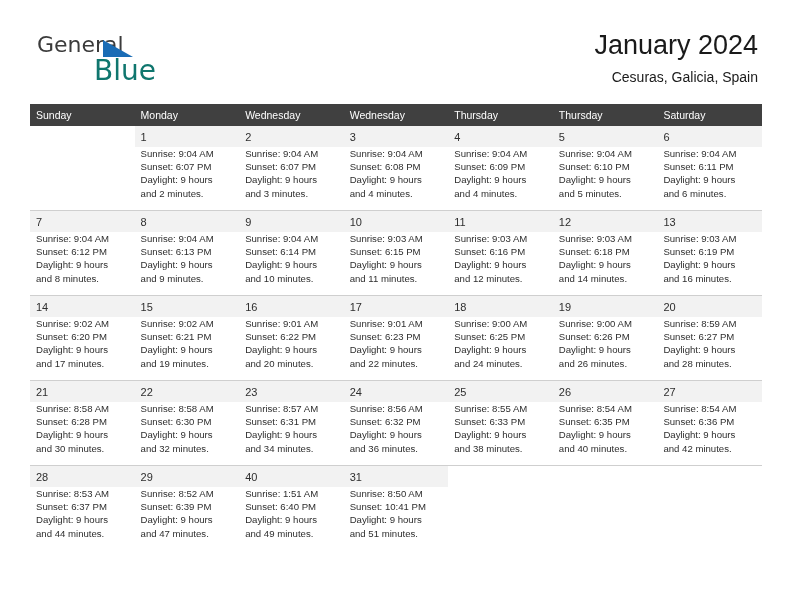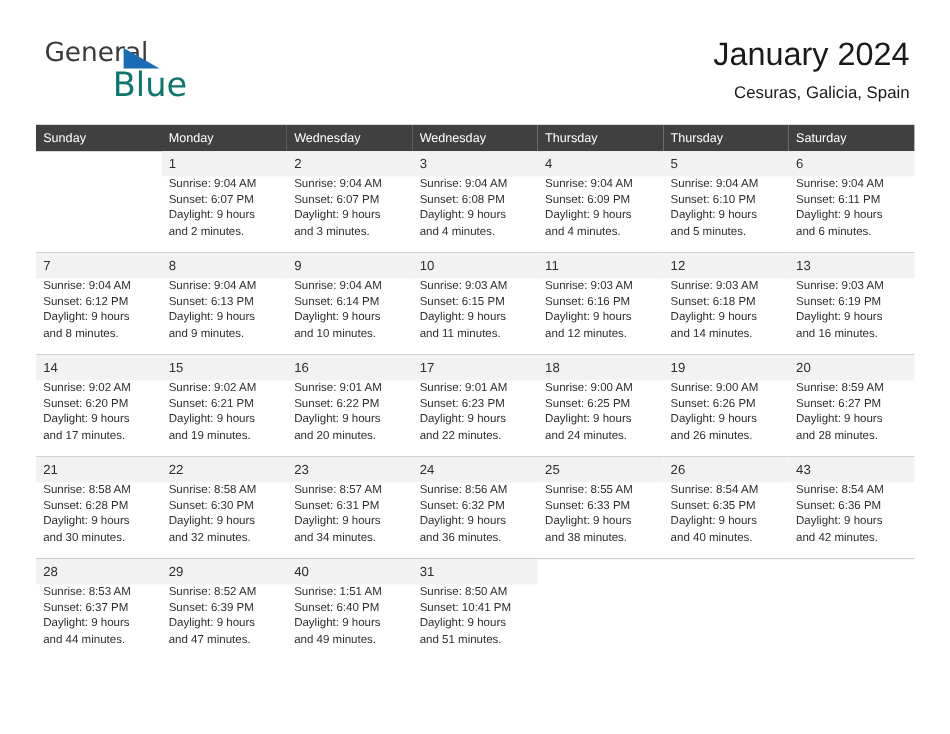--- a/index.html
+++ b/index.html
@@ -509,21 +509,21 @@
                 <span class="detail">Sunset: 6:35 PM</span>
                 <span class="detail">Daylight: 9 hours</span>
                 <span class="detail">and 40 minutes.</span>
               </div>
             </div>
           </td>
           <td>
             <div class="cell-inner">
               <div class="numband"></div>
               <div class="cell-content">
-                <span class="daynum">43</span>
+                <span class="daynum">27</span>
                 <span class="detail">Sunrise: 8:54 AM</span>
                 <span class="detail">Sunset: 6:36 PM</span>
                 <span class="detail">Daylight: 9 hours</span>
                 <span class="detail">and 42 minutes.</span>
               </div>
             </div>
           </td>
         </tr>
         <tr class="row-sep">
           <td>

